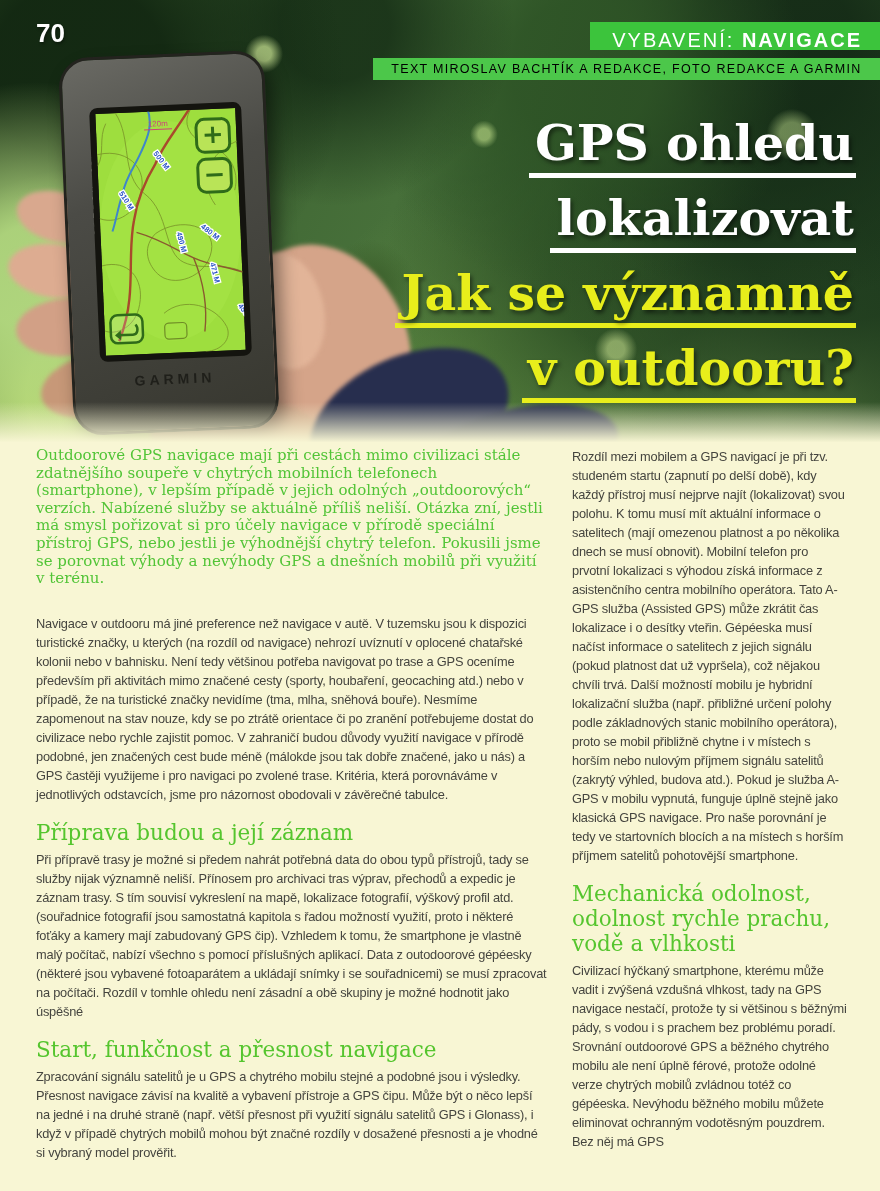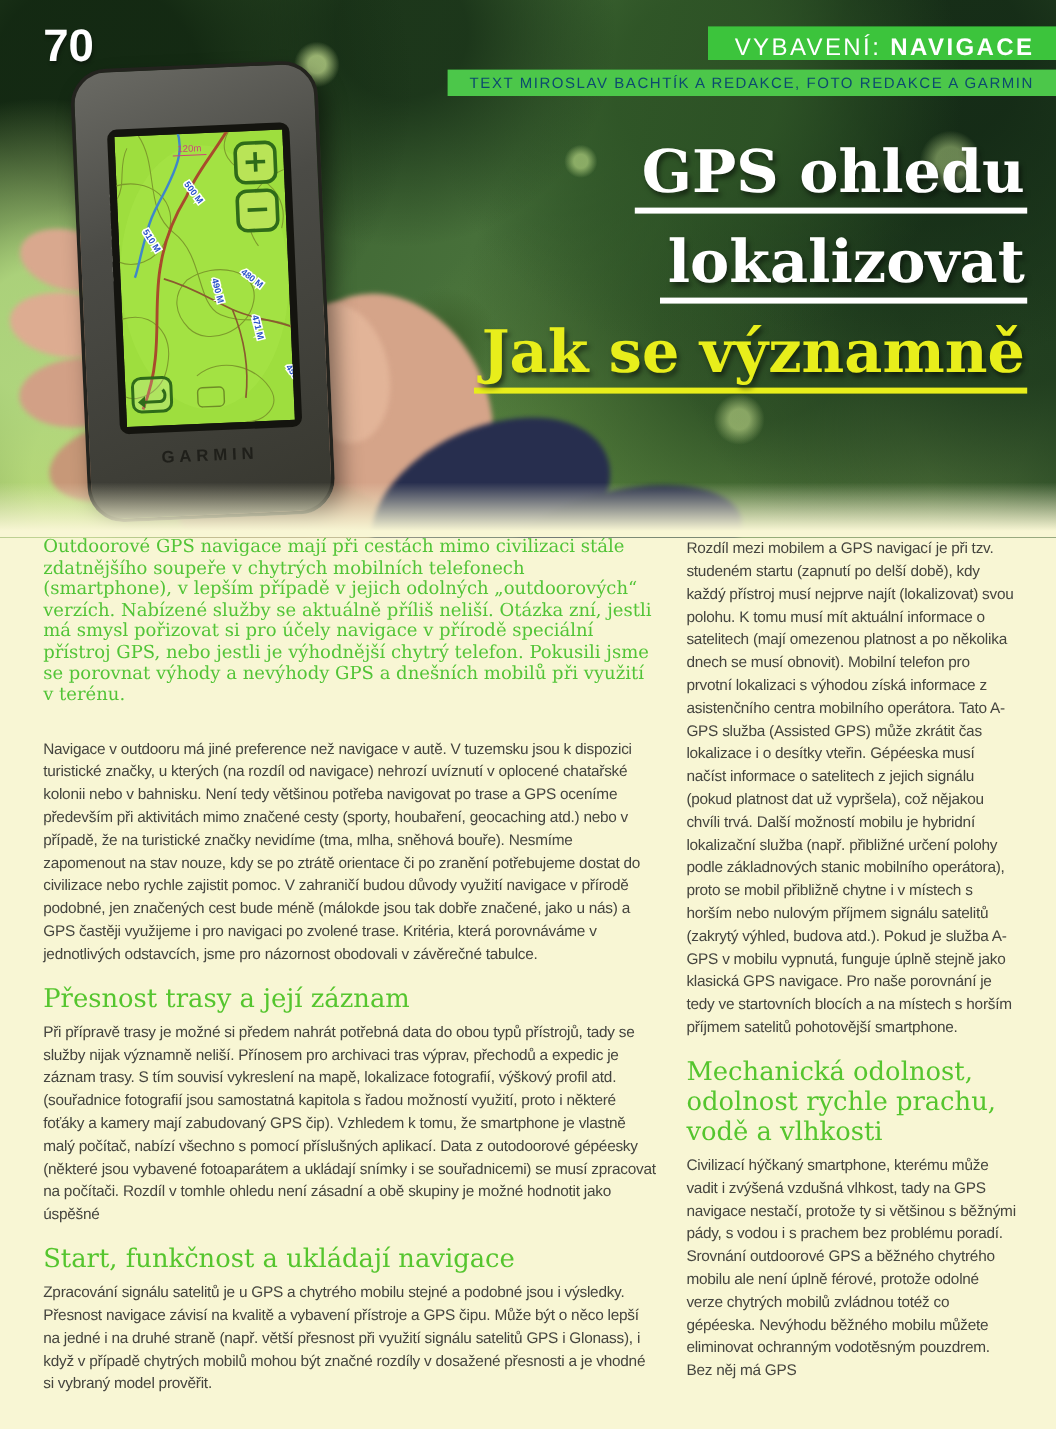--- a/index.html
+++ b/index.html
@@ -49,26 +49,26 @@
     background:linear-gradient(160deg,#6a6a64 0%,#4b4b46 35%,#37372f 100%);
     border:3px solid #23231e;box-shadow:6px 10px 18px rgba(0,0,0,.45);}
   .device .bezel{position:absolute;left:26px;top:48px;width:152px;height:254px;background:#14140f;border-radius:8px;padding:0;}
   .device .bezel svg{position:absolute;left:6px;top:6px;}
   .device .brand{position:absolute;left:0;right:0;top:314px;text-align:center;
     color:#1f1f1a;font-size:14px;font-weight:bold;letter-spacing:4px;}
   .device .model{position:absolute;left:-26px;top:130px;transform:rotate(-90deg);transform-origin:center;
     color:#93938a;font-size:9px;letter-spacing:2px;white-space:nowrap;width:110px;text-align:center;}
 
   
-  .pageno{position:absolute;left:36px;top:18px;z-index:8;color:#fff;font-size:38px;font-weight:bold;
+  .pageno{position:absolute;left:36px;top:18px;z-index:8;color:#fff;font-size:26px;font-weight:bold;
     text-shadow:1px 2px 3px rgba(0,0,0,.35);}
   .tab{position:absolute;right:0;top:22px;z-index:8;background:#3cc43c;color:#fff;height:28px;line-height:36px;
     padding:0 18px 0 22px;font-size:20px;letter-spacing:2px;}
   .tab b{font-weight:bold;}
-  .byline{position:absolute;left:373px;right:0;top:58px;z-index:8;background:#4cc74a;color:#0c4a6e;height:22px;
+  .byline{position:absolute;left:373px;right:0;top:58px;z-index:8;background:#4cc74a;color:#000000;height:22px;
     line-height:22px;text-align:center;font-size:12.5px;letter-spacing:1.3px;}
 
   
   .titleblock{position:absolute;right:24px;top:116px;z-index:6;text-align:right;
     font-family:"DejaVu Serif","Liberation Serif",serif;font-weight:bold;}
   .title-line{display:inline-block;font-size:49px;line-height:54px;padding:0 2px 3px 6px;margin-bottom:13px;
     border-bottom:5px solid;text-shadow:2px 3px 4px rgba(0,0,0,.5);}
   .title-line.white{color:#ffffff;}
   .title-line.yellow{color:#e8ee1b;}
   .titleblock .row{display:block;}
@@ -157,36 +157,37 @@
           </g>
         </svg>
       </div>
       <div class="brand">GARMIN</div>
     </div>
 
     <div class="titleblock">
       <span class="row"><span class="title-line white">GPS ohledu</span></span>
       <span class="row"><span class="title-line white">lokalizovat</span></span>
       <span class="row"><span class="title-line yellow">Jak se významně</span></span>
+      <span class="row"><span class="title-line yellow">v outdooru?</span></span>
     </div>
 
     <div class="fade"></div>
   </div>
 
   <div class="pageno">70</div>
   <div class="tab"><span>VYBAVENÍ: </span><b>NAVIGACE</b></div>
   <div class="byline">TEXT MIROSLAV BACHTÍK A REDAKCE, FOTO REDAKCE A GARMIN</div>
 
   <div class="content">
     <div class="col-left">
       <p class="lead">Outdoorové GPS navigace mají při cestách mimo civilizaci stále zdatnějšího soupeře v chytrých mobilních telefonech (smartphone), v lepším případě v jejich odolných „outdoorových“ verzích. Nabízené služby se aktuálně příliš neliší. Otázka zní, jestli má smysl pořizovat si pro účely navigace v přírodě speciální přístroj GPS, nebo jestli je výhodnější chytrý telefon. Pokusili jsme se porovnat výhody a nevýhody GPS a dnešních mobilů při využití v terénu.</p>
       <p class="body-p">Navigace v outdooru má jiné preference než navigace v autě. V tuzemsku jsou k dispozici turistické značky, u kterých (na rozdíl od navigace) nehrozí uvíznutí v oplocené chatařské kolonii nebo v bahnisku. Není tedy většinou potřeba navigovat po trase a GPS oceníme především při aktivitách mimo značené cesty (sporty, houbaření, geocaching atd.) nebo v případě, že na turistické značky nevidíme (tma, mlha, sněhová bouře). Nesmíme zapomenout na stav nouze, kdy se po ztrátě orientace či po zranění potřebujeme dostat do civilizace nebo rychle zajistit pomoc. V zahraničí budou důvody využití navigace v přírodě podobné, jen značených cest bude méně (málokde jsou tak dobře značené, jako u nás) a GPS častěji využijeme i pro navigaci po zvolené trase. Kritéria, která porovnáváme v jednotlivých odstavcích, jsme pro názornost obodovali v závěrečné tabulce.</p>
-      <h2 class="sec-h">Přesnost trasy a její záznam</h2>
+      <h2 class="sec-h">Příprava budou a její záznam</h2>
       <p class="body-p">Při přípravě trasy je možné si předem nahrát potřebná data do obou typů přístrojů, tady se služby nijak významně neliší. Přínosem pro archivaci tras výprav, přechodů a expedic je záznam trasy. S tím souvisí vykreslení na mapě, lokalizace fotografií, výškový profil atd. (souřadnice fotografií jsou samostatná kapitola s řadou možností využití, proto i některé foťáky a kamery mají zabudovaný GPS čip). Vzhledem k tomu, že smartphone je vlastně malý počítač, nabízí všechno s pomocí příslušných aplikací. Data z outodoorové gépéesky (některé jsou vybavené fotoaparátem a ukládají snímky i se souřadnicemi) se musí zpracovat na počítači. Rozdíl v tomhle ohledu není zásadní a obě skupiny je možné hodnotit jako úspěšné</p>
-      <h2 class="sec-h">Start, funkčnost a ukládají navigace</h2>
+      <h2 class="sec-h">Start, funkčnost a přesnost navigace</h2>
       <p class="body-p">Zpracování signálu satelitů je u GPS a chytrého mobilu stejné a podobné jsou i výsledky. Přesnost navigace závisí na kvalitě a vybavení přístroje a GPS čipu. Může být o něco lepší na jedné i na druhé straně (např. větší přesnost při využití signálu satelitů GPS i Glonass), i když v případě chytrých mobilů mohou být značné rozdíly v dosažené přesnosti a je vhodné si vybraný model prověřit.</p>
     </div>
     <div class="col-right">
       <p class="body-p">Rozdíl mezi mobilem a GPS navigací je při tzv. studeném startu (zapnutí po delší době), kdy každý přístroj musí nejprve najít (lokalizovat) svou polohu. K tomu musí mít aktuální informace o satelitech (mají omezenou platnost a po několika dnech se musí obnovit). Mobilní telefon pro prvotní lokalizaci s výhodou získá informace z asistenčního centra mobilního operátora. Tato A-GPS služba (Assisted GPS) může zkrátit čas lokalizace i o desítky vteřin. Gépéeska musí načíst informace o satelitech z jejich signálu (pokud platnost dat už vypršela), což nějakou chvíli trvá. Další možností mobilu je hybridní lokalizační služba (např. přibližné určení polohy podle základnových stanic mobilního operátora), proto se mobil přibližně chytne i v místech s horším nebo nulovým příjmem signálu satelitů (zakrytý výhled, budova atd.). Pokud je služba A-GPS v mobilu vypnutá, funguje úplně stejně jako klasická GPS navigace. Pro naše porovnání je tedy ve startovních blocích a na místech s horším příjmem satelitů pohotovější smartphone.</p>
       <h2 class="sec-h">Mechanická odolnost, odolnost rychle prachu, vodě a vlhkosti</h2>
       <p class="body-p">Civilizací hýčkaný smartphone, kterému může vadit i zvýšená vzdušná vlhkost, tady na GPS navigace nestačí, protože ty si většinou s běžnými pády, s vodou i s prachem bez problému poradí. Srovnání outdoorové GPS a běžného chytrého mobilu ale není úplně férové, protože odolné verze chytrých mobilů zvládnou totéž co gépéeska. Nevýhodu běžného mobilu můžete eliminovat ochranným vodotěsným pouzdrem. Bez něj má GPS</p>
     </div>
   </div>
 
 </div>

